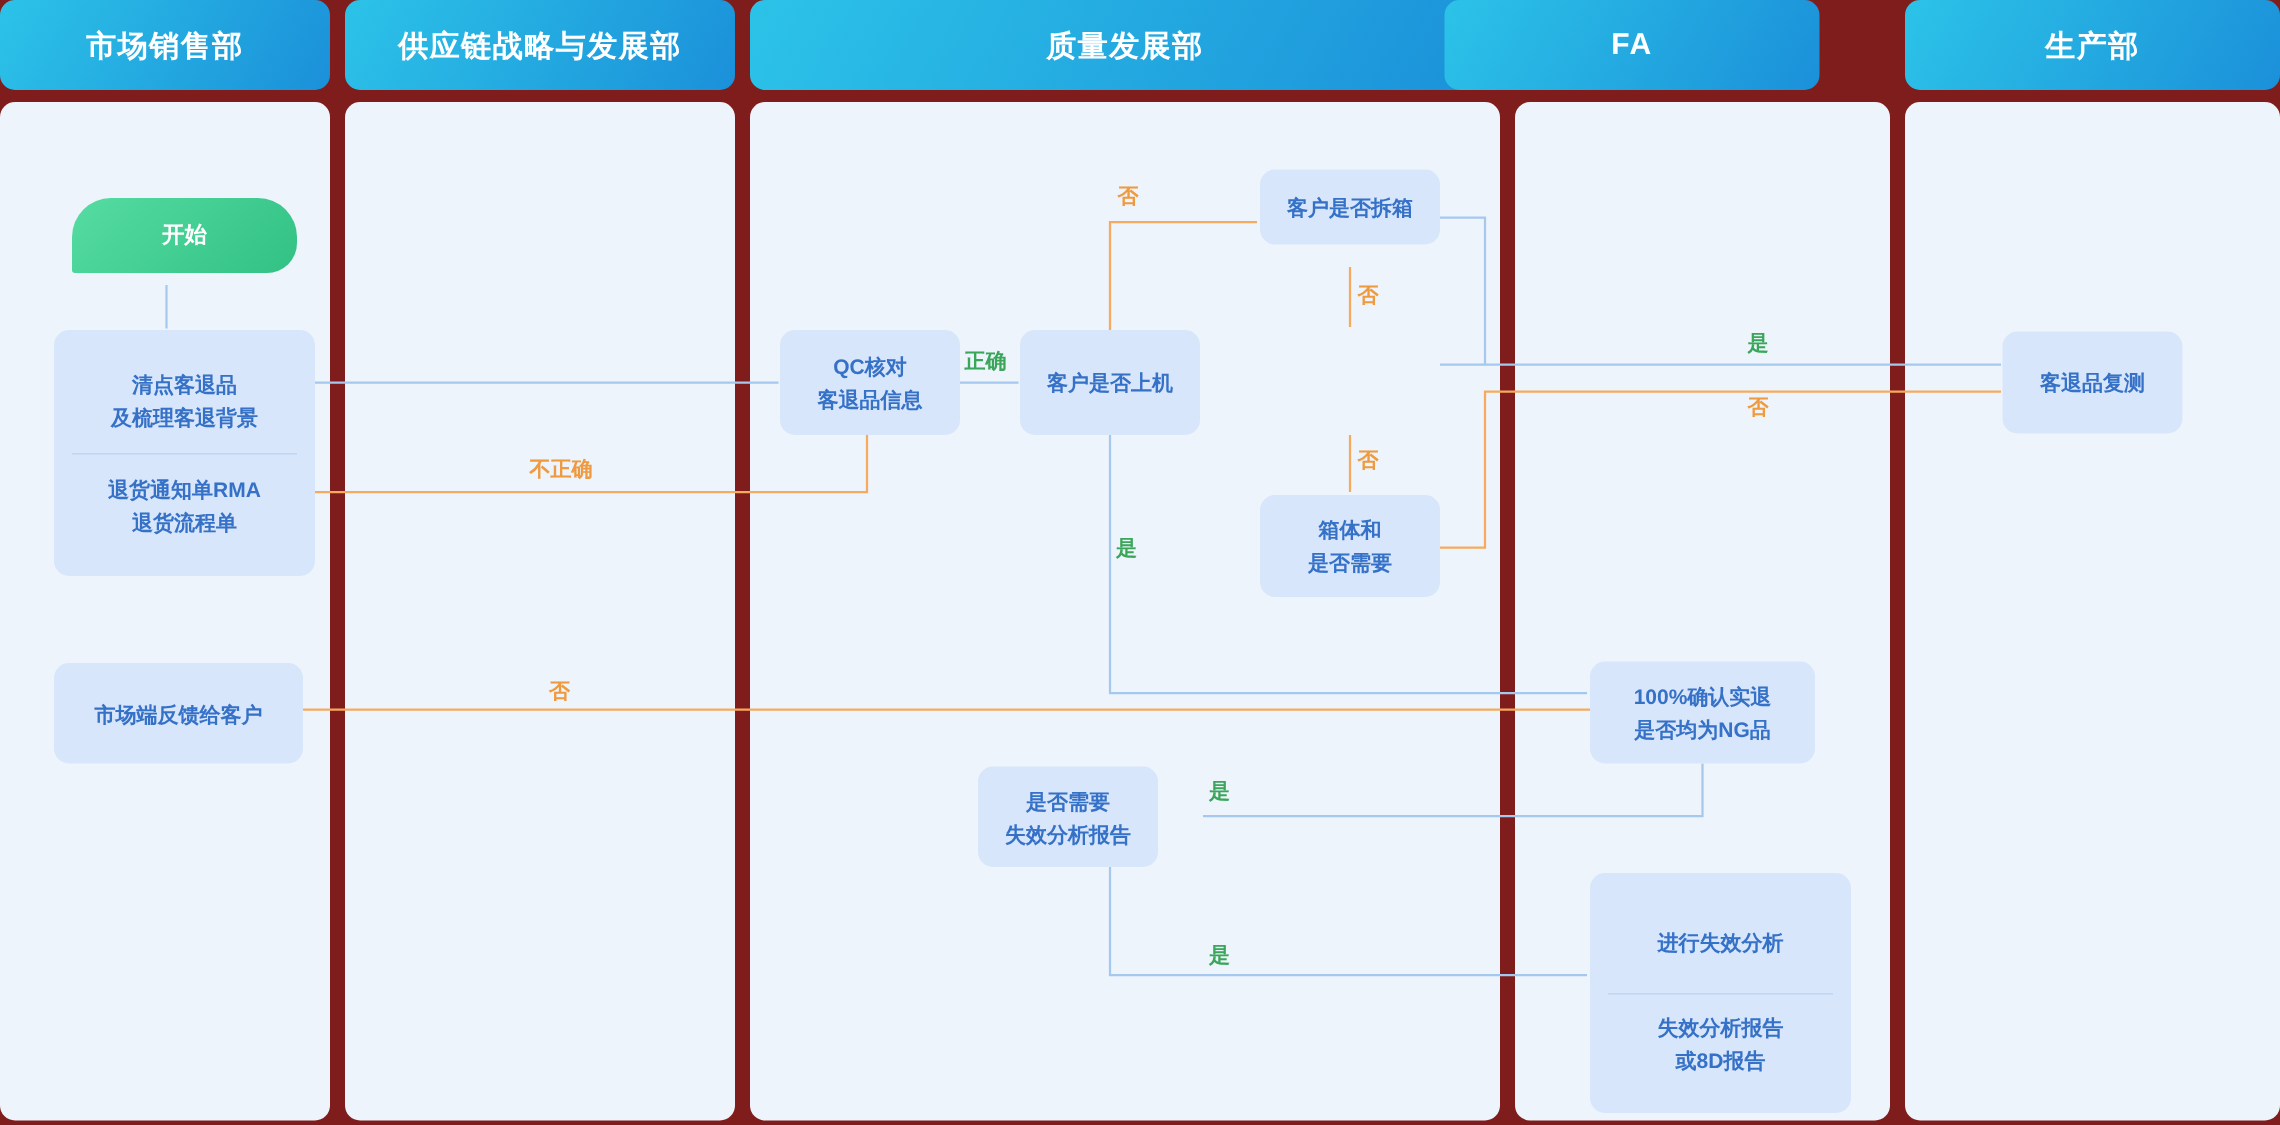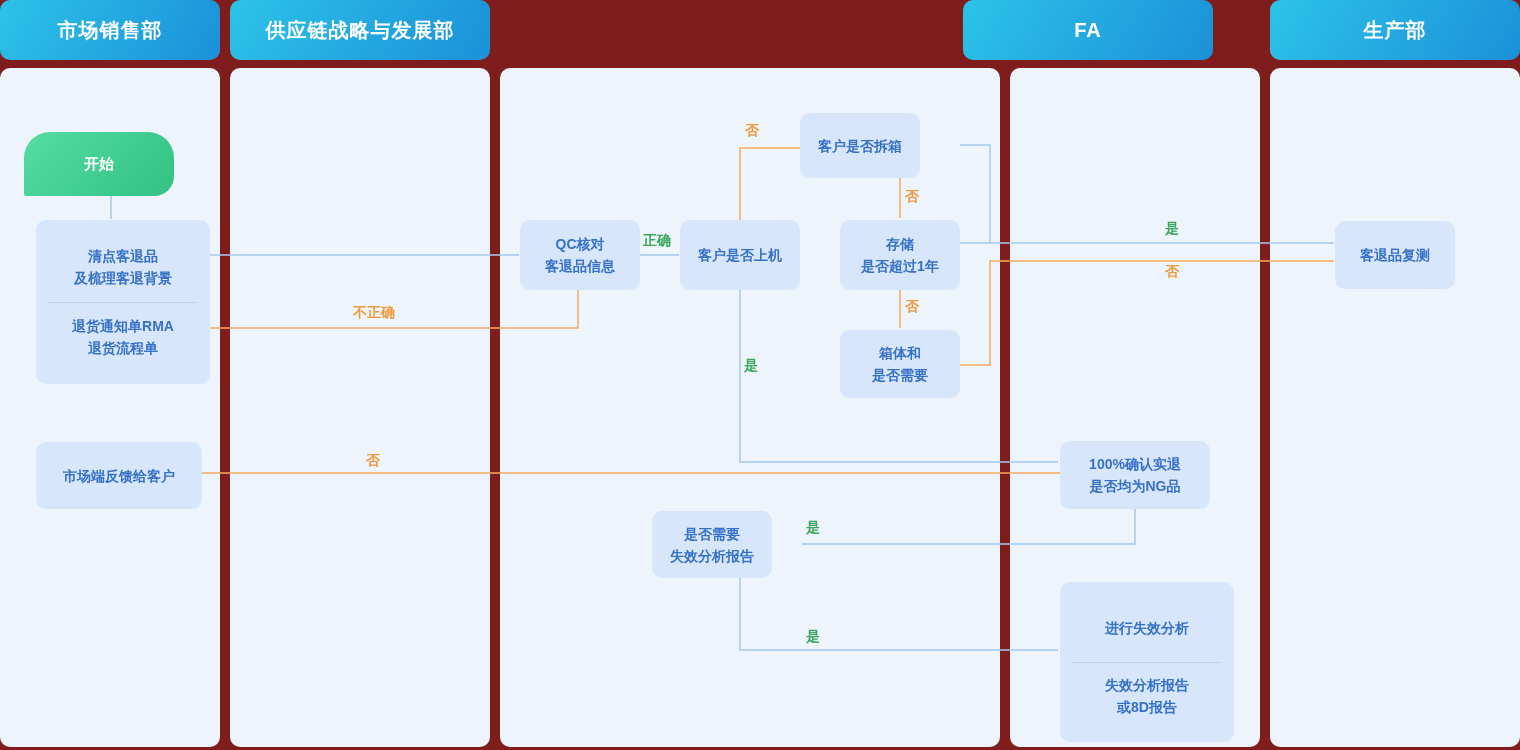--- a/index.html
+++ b/index.html
@@ -64,20 +64,23 @@
 <body>
 
 <div class="canvas">
 
   <div class="lane-header" style="left:0;width:220px">
       <span>市场销售部</span>
     </div>
   <div class="lane-header" style="left:230px;width:260px">
       <span>供应链战略与发展部</span>
     </div>
+  <div class="lane-header" style="left:500px;width:500px">
+      <span>质量发展部</span>
+    </div>
   <div class="lane-header" style="left:963px;width:250px">
       <span>FA</span>
     </div>
   <div class="lane-header" style="left:1270px;width:250px">
       <span>生产部</span>
     </div>
 
   <div class="lane-panel" style="left:0;width:220px"></div>
   <div class="lane-panel" style="left:230px;width:260px"></div>
   <div class="lane-panel" style="left:500px;width:500px"></div>
@@ -102,21 +105,21 @@
     <path class="blue" d="M1135,509 V544 H802" marker-end="url(#arrB)"></path>
     <path class="blue" d="M740,578 V650 H1058" marker-end="url(#arrB)"></path>
     <path class="orange" d="M578,290 V328 H188" marker-end="url(#arrO)"></path>
     <path class="orange" d="M740,220 V148 H838" marker-end="url(#arrO)"></path>
     <path class="orange" d="M900,178 V218" marker-end="url(#arrO)"></path>
     <path class="orange" d="M900,290 V328" marker-end="url(#arrO)"></path>
     <path class="orange" d="M960,365 H990 V261 H1334" marker-end="url(#arrO)"></path>
     <path class="orange" d="M1060,473 H188" marker-end="url(#arrO)"></path>
   </svg>
 
-  <div class="node start" style="left:24px;top:132px;width:150px;height:64px">
+  <div class="node start" style="left:48px;top:132px;width:150px;height:50px">
     <div>开始</div>
   </div>
 
   <div class="node stack" style="left:36px;top:220px;width:150px;height:140px">
     <div class="cell">
       <div>清点客退品</div>
       <div>及梳理客退背景</div>
     </div>
     <div class="cell">
       <div>退货通知单RMA</div>
@@ -130,28 +133,24 @@
 
   <div class="node" style="left:520px;top:220px;width:120px;height:70px">
     <div>QC核对</div>
     <div>客退品信息</div>
   </div>
 
   <div class="node" style="left:680px;top:220px;width:120px;height:70px">
     <div>客户是否上机</div>
   </div>
 
-  <div class="node" style="left:800px;top:113px;width:120px;height:65px">
+  <div class="node" style="left:840px;top:113px;width:120px;height:50px">
     <div>客户是否拆箱</div>
   </div>
 
-  <div class="node" style="left:840px;top:220px;width:120px;height:70px">
-    <div>存储</div>
-    <div>是否超过1年</div>
-  </div>
 
   <div class="node" style="left:840px;top:330px;width:120px;height:68px">
     <div>箱体和</div>
     <div>是否需要</div>
   </div>
 
   <div class="node" style="left:1060px;top:441px;width:150px;height:68px">
     <div>100%确认实退</div>
     <div>是否均为NG品</div>
   </div>

